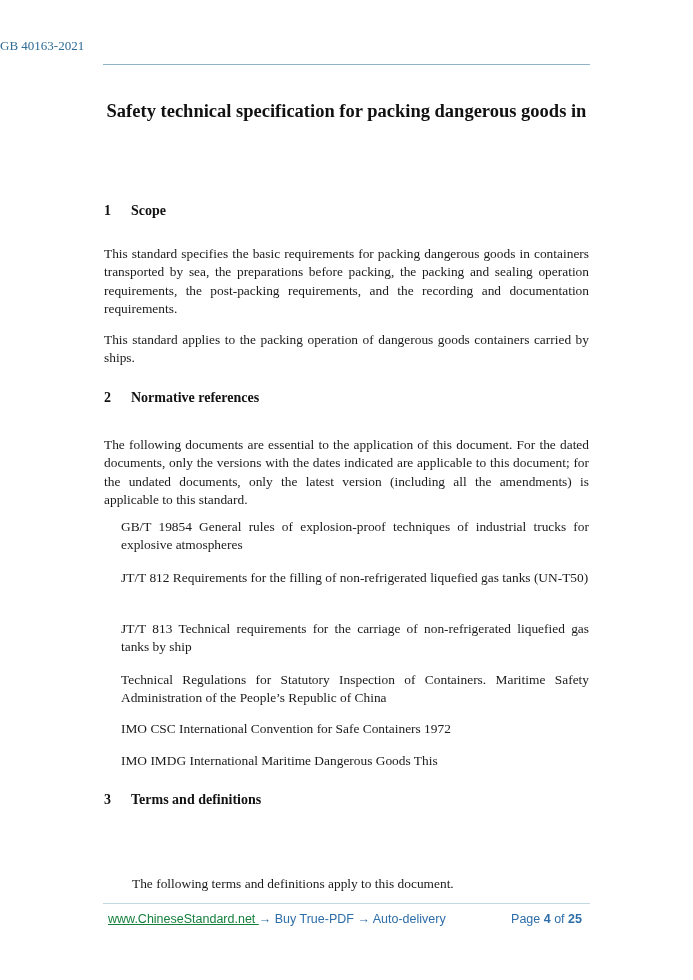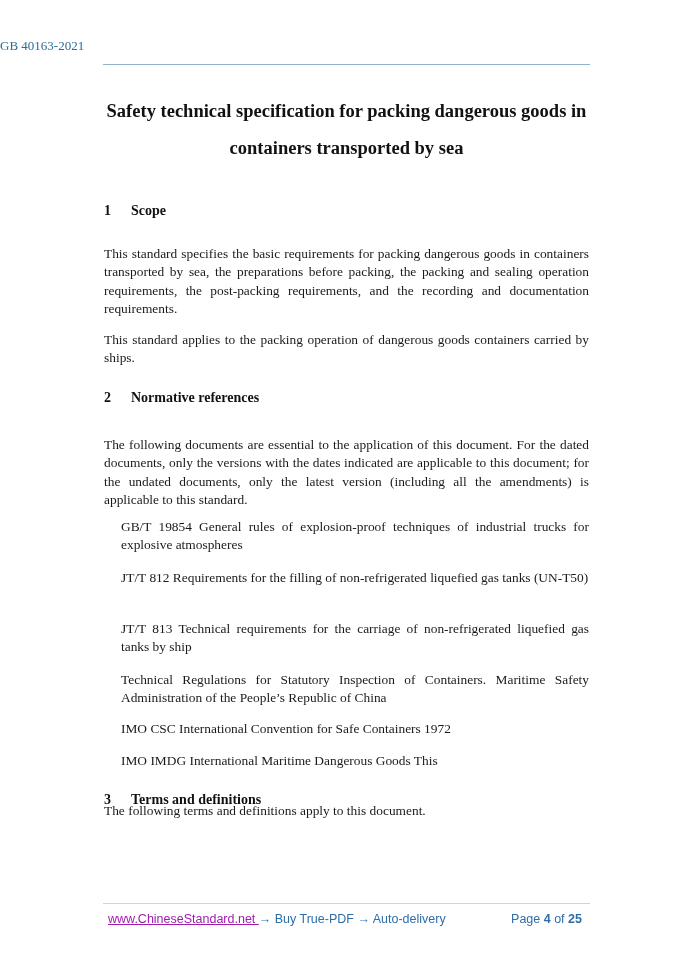--- a/index.html
+++ b/index.html
@@ -89,42 +89,41 @@
       position: absolute;
       top: 912px;
       left: 108px;
       width: 478px;
       font-family: "Liberation Sans", sans-serif;
       font-size: 12.5px;
       color: #2e6ea8;
       white-space: nowrap;
     }
     .footer .link {
-      color: #a21caf;
+      color: #15803d;
       text-decoration: underline;
       cursor: pointer;
     }
     .footer .page-info {
       position: absolute;
       right: 4px;
       top: 0;
     }
     .footer .page-info b {
       font-weight: bold;
     }
   </style>
 </head>
 <body>
 
 <div class="header-title">GB 40163-2021</div>
 <div class="header-rule"></div>
 
 <div class="doc-title">
   <div>Safety technical specification for packing dangerous goods in</div>
-  <div>containers transported by sea</div>
 </div>
 
 <div class="section-heading" style="top:203px;">
   <span class="num">1</span><span>Scope</span>
 </div>
 <div class="content" style="top:245px;">
   <p class="para">This standard specifies the basic requirements for packing dangerous goods in containers transported by sea, the preparations before packing, the packing and sealing operation requirements, the post-packing requirements, and the recording and documentation requirements.</p>
 </div>
 <div class="content" style="top:331px;">
   <p class="para">This standard applies to the packing operation of dangerous goods containers carried by ships.</p>
@@ -152,21 +151,21 @@
 <div class="ref-list" style="top:720px;">
   <p class="ref-item">IMO CSC International Convention for Safe Containers 1972</p>
 </div>
 <div class="ref-list" style="top:752px;">
   <p class="ref-item">IMO IMDG International Maritime Dangerous Goods This</p>
 </div>
 
 <div class="section-heading" style="top:792px;">
   <span class="num">3</span><span>Terms and definitions</span>
 </div>
-<div class="content" style="top:802px;">
+<div class="content" style="top:875px;margin-left:28px;">
   <p class="para">The following terms and definitions apply to this document.</p>
 </div>
 
 <div class="footer-rule"></div>
 <div class="footer">
   <span class="link">www.ChineseStandard.net </span><span>→</span><span> Buy True-PDF </span><span>→</span><span> Auto-delivery</span>
   <span class="page-info">
     <span>Page</span>
     <b>4</b>
     <span>of</span>

